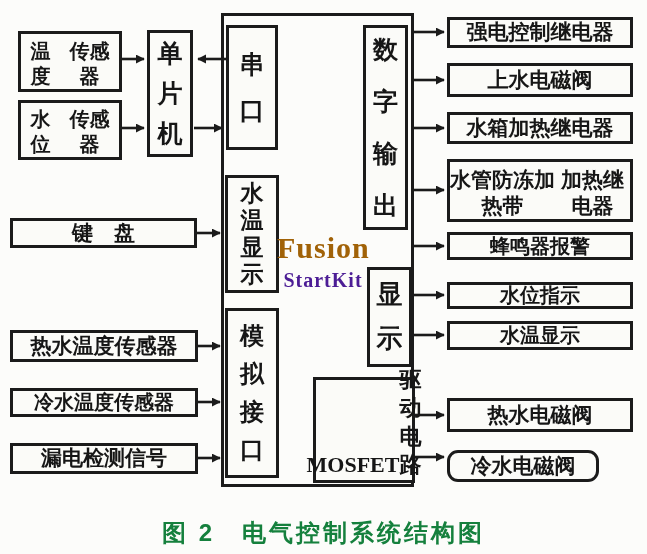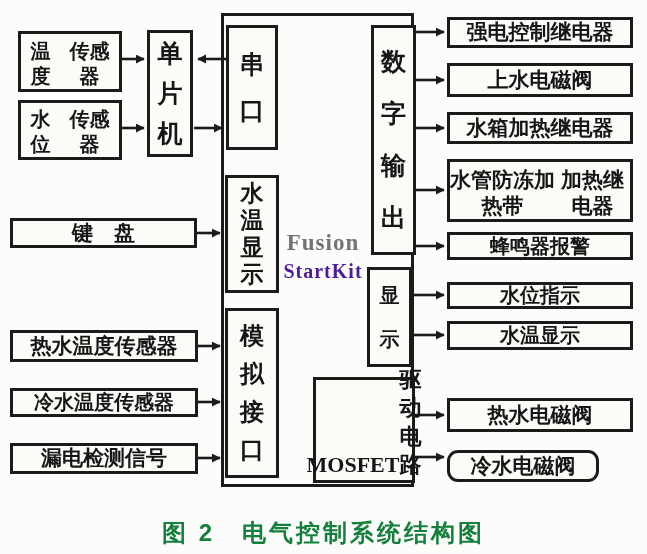--- a/index.html
+++ b/index.html
@@ -11,21 +11,21 @@
   .box{
     border:3px solid #1b1b1b;background:#fbfbf8;display:flex;
     align-items:center;justify-content:center;text-align:center;
     font-weight:bold;line-height:1.25;
   }
   .bigbox{border:3px solid #1b1b1b;background:transparent;}
   .vlabel{display:block;width:1.05em;margin:0 auto;text-align:center;font-weight:bold;word-break:break-all;}
   .twoline{flex-direction:row;align-items:flex-end;}
   .arrows{position:absolute;left:0;top:0;pointer-events:none;}
   .fusion{line-height:1.3;text-align:center;font-weight:bold;}
-  .fusion .l1{font-size:23px;color:#737373;letter-spacing:1px;}
+  .fusion .l1{font-size:30px;color:#a16207;letter-spacing:1px;}
   .fusion .l2{font-size:20px;color:#4c1d95;letter-spacing:1px;}
   .caption{
     width:100%;text-align:center;font-family:"Liberation Sans","DejaVu Sans",sans-serif;
     font-weight:700;font-size:24px;letter-spacing:3px;color:#15803d;
   }
 </style>
 </head>
 <body>
 
 <div class="canvas">
@@ -91,24 +91,24 @@
   </div>
   <div class="abs box" style="left:225px;top:308px;width:54px;height:170px;font-size:24px;">
     <span class="vlabel" style="line-height:38px;">模拟接口</span>
   </div>
 
   <div class="abs fusion" style="left:277px;top:228px;width:92px;">
     <div class="l1">Fusion</div>
     <div class="l2">StartKit</div>
   </div>
 
-  <div class="abs box" style="left:371px;top:25px;width:45px;height:230px;font-size:25px;">
+  <div class="abs box" style="left:363px;top:25px;width:45px;height:205px;font-size:25px;">
     <span class="vlabel" style="line-height:52px;">数字输出</span>
   </div>
-  <div class="abs box" style="left:367px;top:267px;width:45px;height:100px;font-size:20px;align-items:center;">
+  <div class="abs box" style="left:367px;top:267px;width:45px;height:100px;font-size:26px;align-items:center;">
     <span class="vlabel" style="line-height:44px;">显示</span>
   </div>
   <div class="abs box twoline" style="left:313px;top:377px;width:102px;height:106px;font-size:22px;line-height:1.3;">
     <span>MOSFET</span>
     <span>驱动电路</span>
   </div>
 
   <div class="abs box" style="left:447px;top:17px;width:186px;height:31px;font-size:21px;">
     <span>强电控制继电器</span>
   </div>

